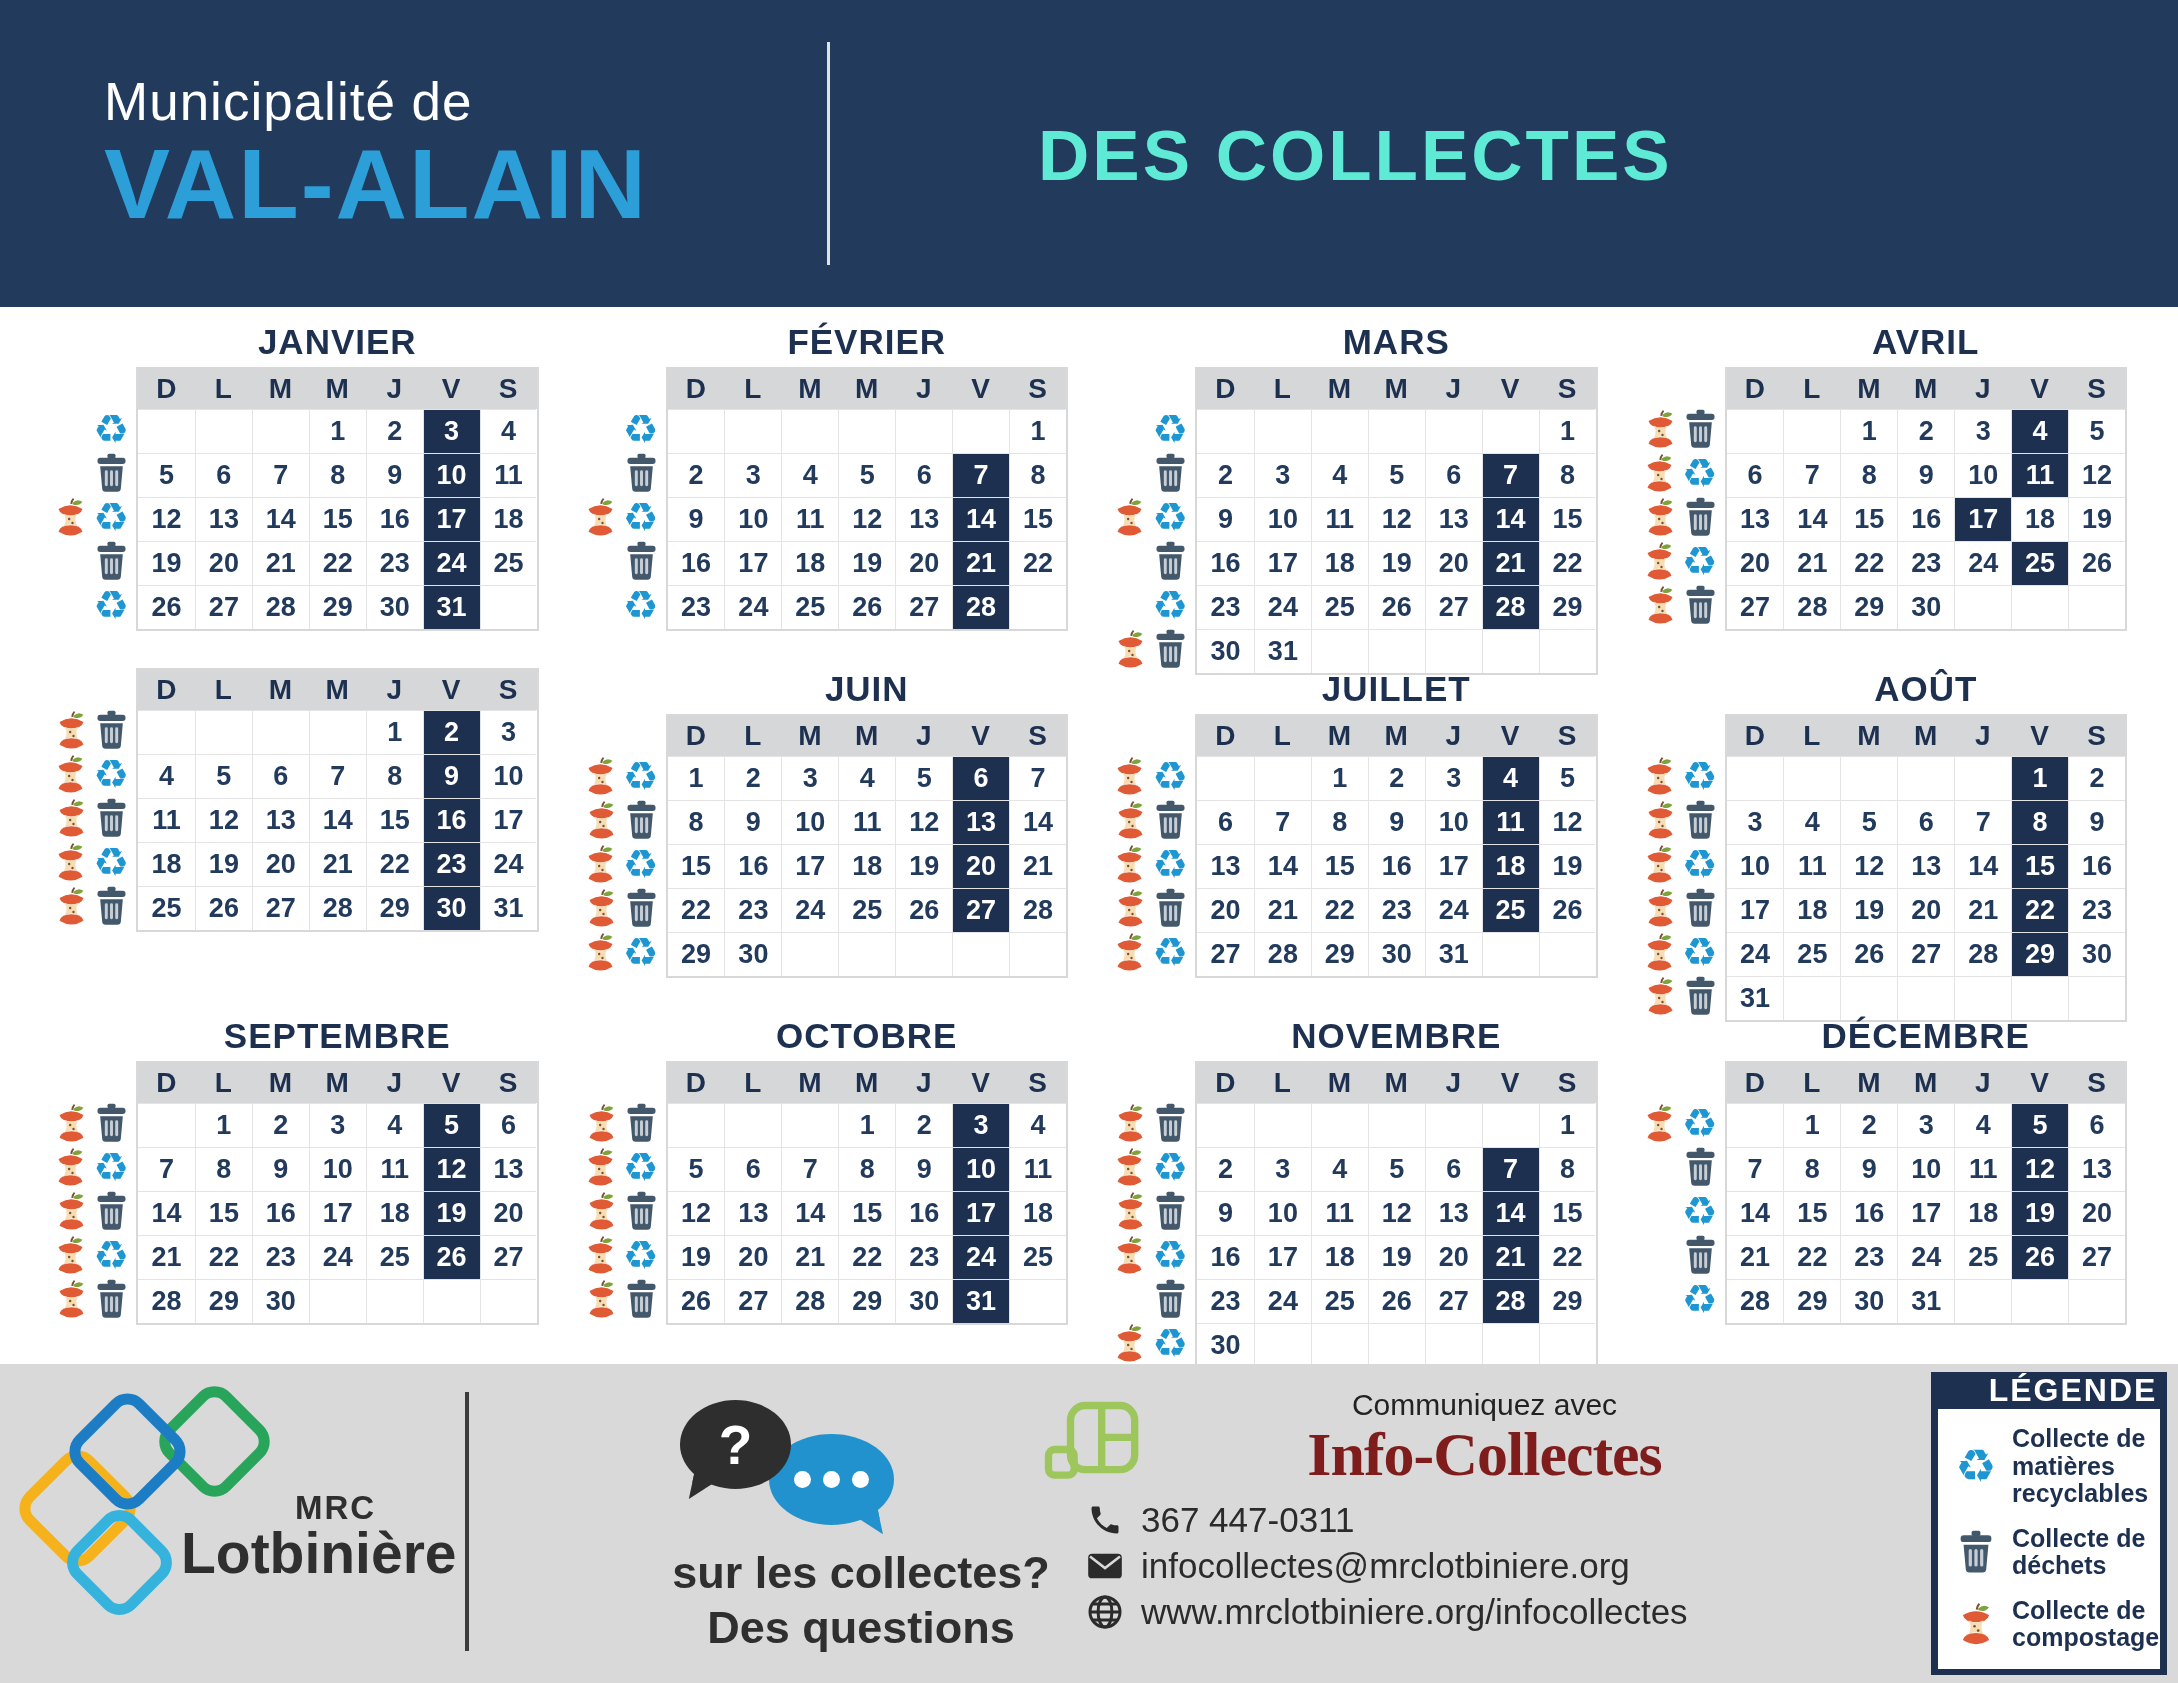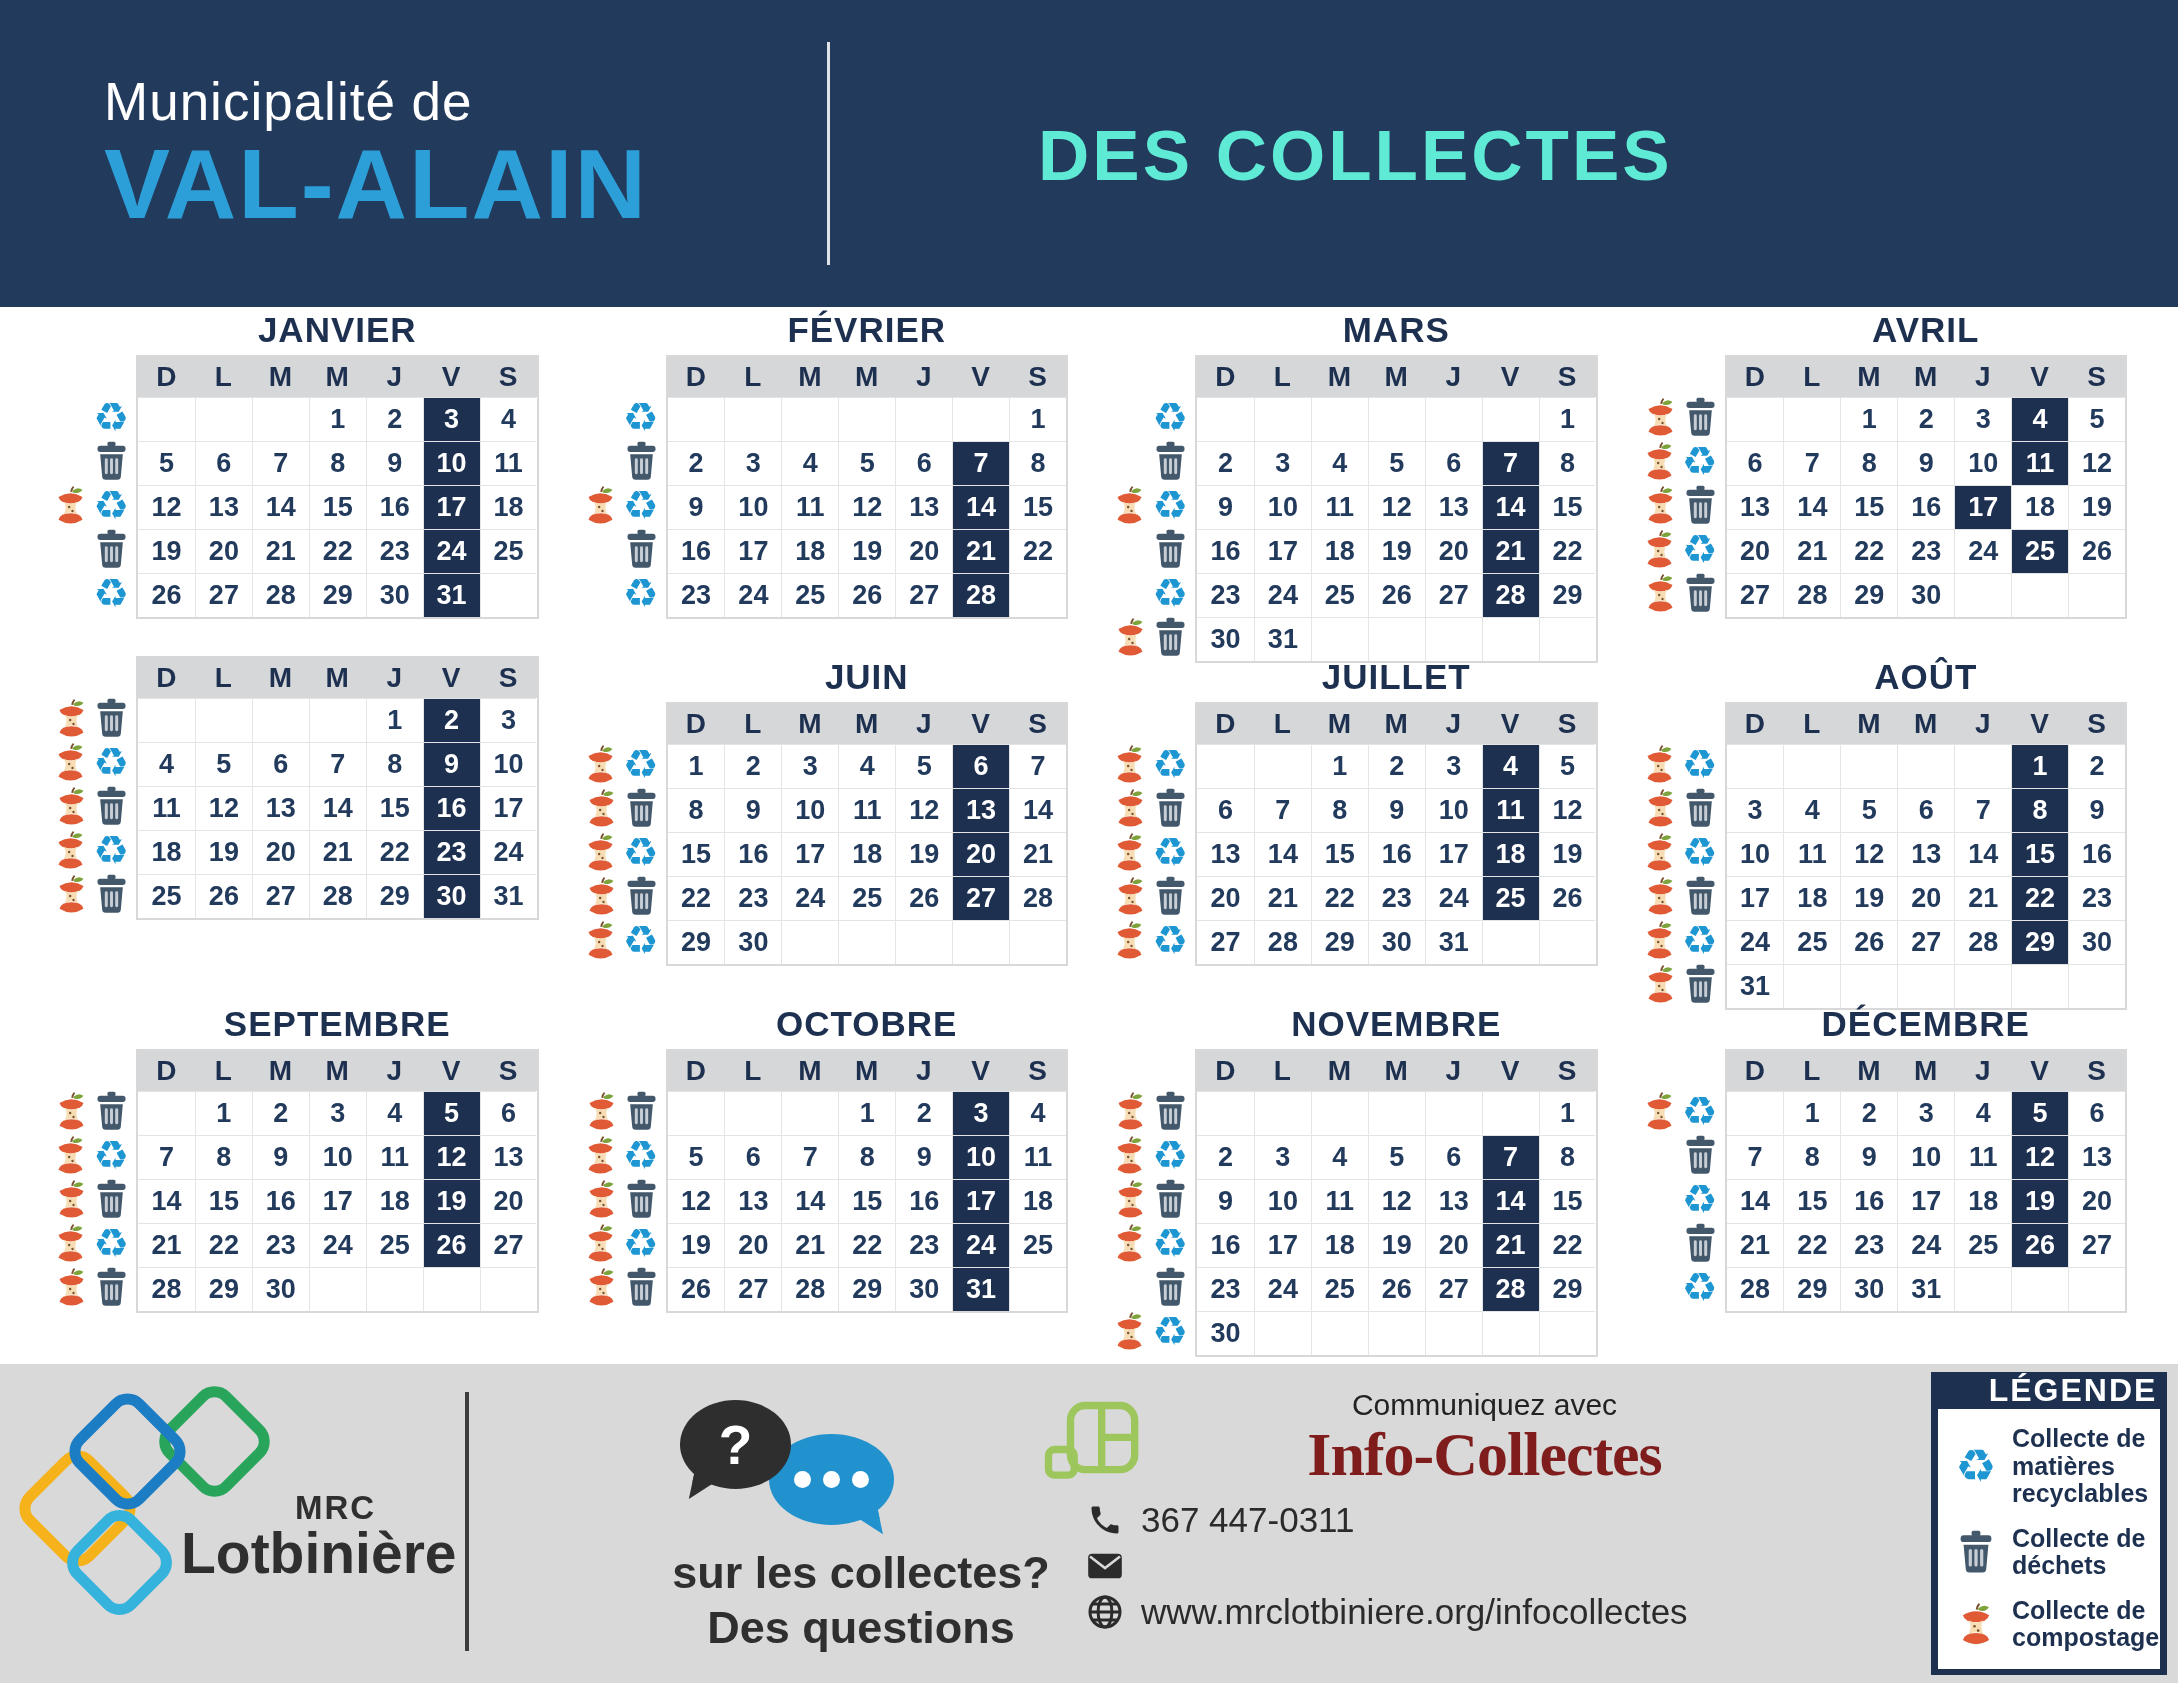--- a/index.html
+++ b/index.html
@@ -13,21 +13,21 @@
   .muni-prefix{color:#ffffff;font-size:53px;font-weight:400;letter-spacing:1px;}
   .muni-name{color:#2d9fd8;font-size:99px;font-weight:700;letter-spacing:2px;line-height:1.05;}
   .hdivider{width:3px;height:223px;background:#dfe3e8;}
   .calblock{margin-left:208px;}
   .cal-row1{display:flex;align-items:baseline;gap:30px;}
   .cal-title1{color:#ffffff;font-size:71px;font-weight:700;letter-spacing:3px;}
   .cal-year{color:#2d9fd8;font-size:147px;font-weight:700;letter-spacing:2px;line-height:.8;}
   .cal-title2{color:#5eead4;font-size:71px;font-weight:700;letter-spacing:3px;margin-top:4px;}
 
   
-  .months{position:absolute;top:295px;left:0;width:2178px;
+  .months{position:absolute;top:307px;left:0;width:2178px;
           display:grid;grid-template-columns:repeat(4,1fr);grid-template-rows:repeat(3,347px);
           column-gap:42px;padding:14px 51px 0;box-sizing:border-box;align-items:start;}
   .month{width:100%;}
   .mtitle{margin-left:85px;height:46px;line-height:42px;text-align:center;
           font-size:35px;font-weight:700;color:#1d3050;letter-spacing:1px;}
   .mbody{display:flex;}
   .gutter{width:85px;box-sizing:border-box;padding-top:40px;display:flex;flex-direction:column;}
   .gcell{height:44px;display:flex;align-items:center;justify-content:flex-end;gap:5px;padding-right:7px;}
   .mtable{flex:1;border:2px solid #d8d8d8;background:#ffffff;}
   .hrow{display:grid;grid-template-columns:repeat(7,1fr);height:40px;background:#d5d7d9;}
@@ -1822,20 +1822,21 @@
           <svg width="36" height="36" viewBox="0 0 24 24">
               <path fill="#2b2b2b" d="M6.62 10.79c1.44 2.83 3.76 5.14 6.59 6.59l2.2-2.21c.27-.26.67-.36 1.02-.24 1.12.37 2.33.57 3.57.57.55 0 1 .45 1 1V20c0 .55-.45 1-1 1-9.39 0-17-7.61-17-17 0-.55.45-1 1-1h3.5c.55 0 1 .45 1 1 0 1.25.2 2.45.57 3.57.11.35.03.74-.25 1.02l-2.2 2.2z"></path>
             </svg>
           <span class="ctext">367 447-0311</span>
         </div>
         <div class="crow">
           <svg width="36" height="28" viewBox="0 0 24 18">
               <rect x="0.8" y="0.8" width="22.4" height="16.4" rx="2.6" fill="#2b2b2b"></rect>
               <path d="M2 2.6 12 10.4 22 2.6" stroke="#d9d9d9" stroke-width="1.7" fill="none"></path>
             </svg>
+          <span class="ctext">infocollectes@mrclotbiniere.org</span>
         </div>
         <div class="crow">
           <svg width="36" height="36" viewBox="0 0 24 24">
               <circle cx="12" cy="12" r="10" fill="none" stroke="#2b2b2b" stroke-width="2"></circle>
               <ellipse cx="12" cy="12" rx="4.6" ry="10" fill="none" stroke="#2b2b2b" stroke-width="2"></ellipse>
               <path d="M2 12h20 M3.4 6.6h17.2 M3.4 17.4h17.2" stroke="#2b2b2b" stroke-width="2" fill="none"></path>
             </svg>
           <span class="ctext">www.mrclotbiniere.org/infocollectes</span>
         </div>
       </div>

